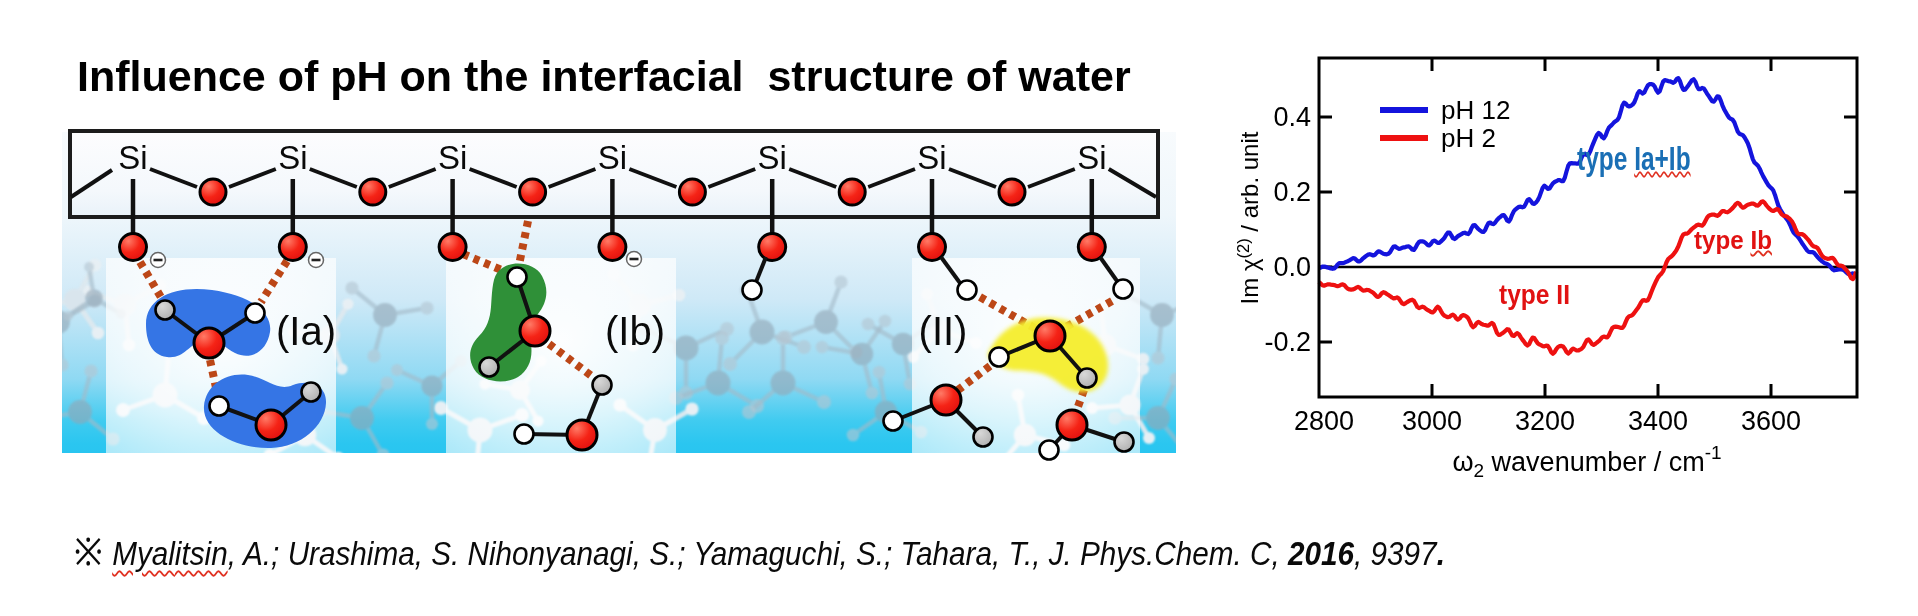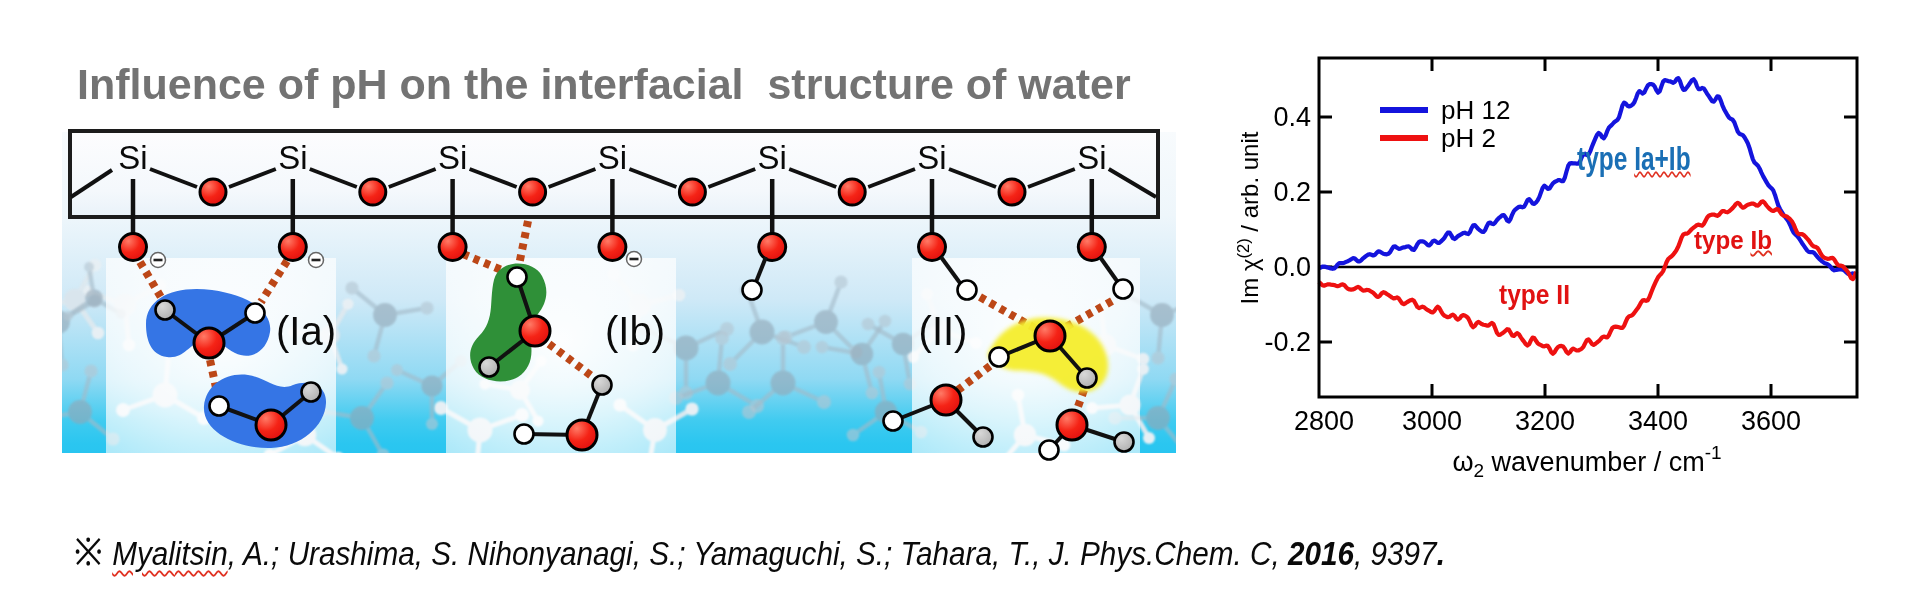--- a/index.html
+++ b/index.html
@@ -1,16 +1,16 @@
 <!DOCTYPE html>
 <html><head><meta charset="utf-8">
 <style>
 html,body{margin:0;padding:0;background:#fff;}
 body{width:1918px;height:616px;position:relative;overflow:hidden;font-family:"Liberation Sans",sans-serif;}
-.title{position:absolute;left:77px;top:60px;font-size:43px;font-weight:bold;color:#737373;letter-spacing:0px;white-space:pre;}
+.title{position:absolute;left:77px;top:52px;font-size:43px;font-weight:bold;color:#000000;letter-spacing:0px;white-space:pre;}
 .cite{position:absolute;left:74px;top:524px;font-size:33px;font-style:italic;color:#0a0a0a;white-space:pre;transform:scaleX(0.9);transform-origin:left center;}
 .cite .rm{font-size:38px;}
 .rm2{font-style:normal;}
 .wavy{text-decoration:underline wavy #e03020;text-decoration-thickness:1.7px;text-underline-offset:1px;}
 .wavy2{text-decoration:underline wavy #e03020;text-decoration-thickness:2px;text-underline-offset:5px;}
 .tlab{position:absolute;font-weight:bold;white-space:pre;transform-origin:left center;line-height:1;}
 .gl line{stroke:#dce8ef;stroke-width:5;}
 .gl .glb{fill:#d9e5ed;}
 .gl .gls{fill:#e7eff4;}
 .gd line{stroke:#a4bac8;stroke-width:4.5;}

